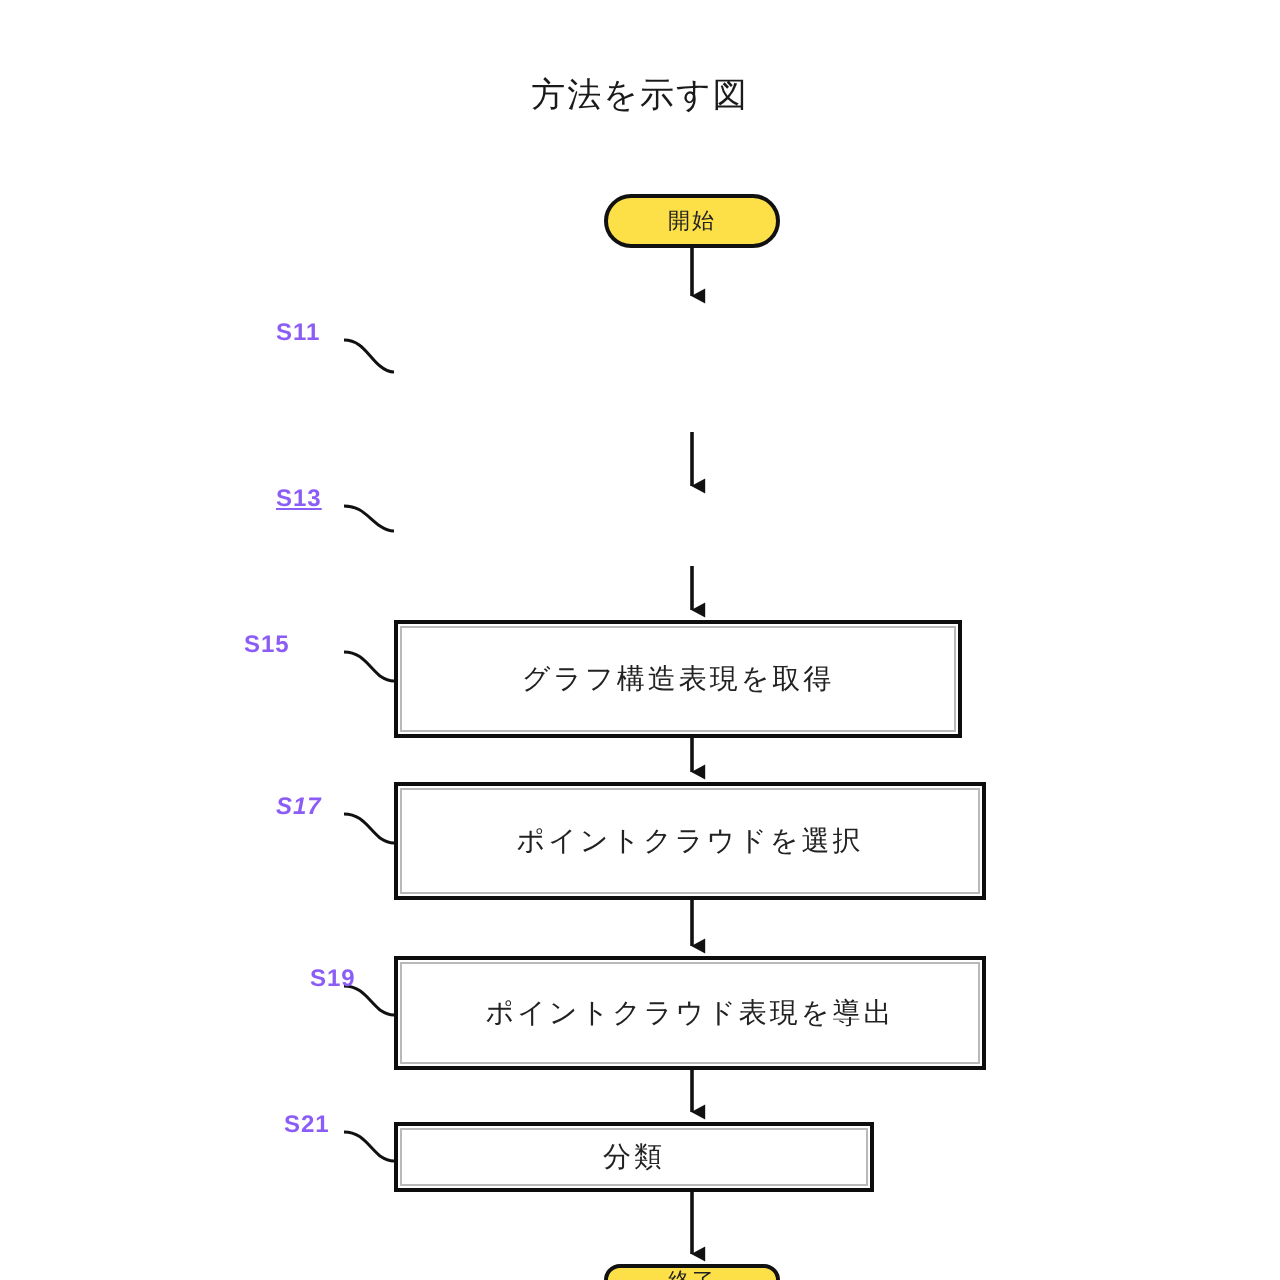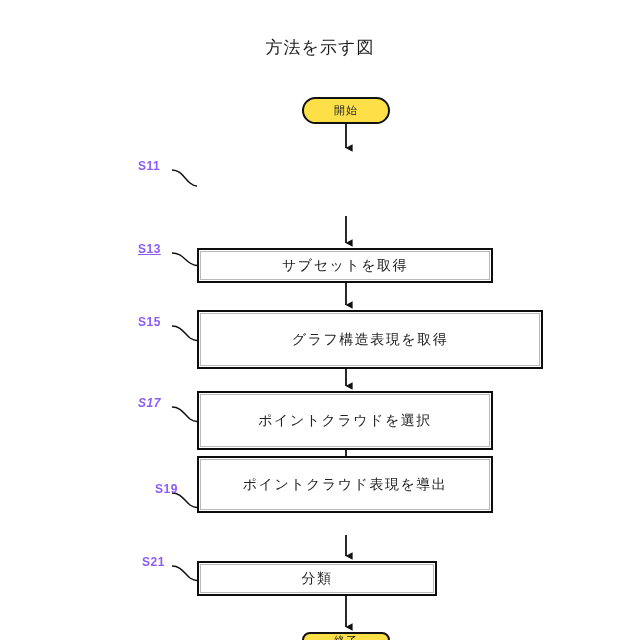--- a/index.html
+++ b/index.html
@@ -139,36 +139,33 @@
     <path d="M172,538 C181,538 184,545 190,550 C193,552 195,552.5 197,552.5" fill="none" stroke="#111111" stroke-width="1.5"></path>
   </svg>
 
   <div class="terminator" style="left:302px; top:69px; width:88px; height:27px;">
     <span>開始</span>
   </div>
 
   <div class="step-num" style="left:138px; top:131px;">S11</div>
 
   <div class="step-num" style="left:138px; top:214px;text-decoration:underline;">S13</div>
-  <div class="process" style="left:197px; top:220px; width:296px; height:35px;">
-    <span class="box-label">サブセットを取得</span>
-  </div>
 
-  <div class="step-num" style="left:138px; top:287px;">S15</div>
-  <div class="process" style="left:197px; top:282px; width:346px; height:59px;">
+  <div class="step-num" style="left:122px; top:287px;">S15</div>
+  <div class="process" style="left:197px; top:282px; width:284px; height:59px;">
     <span class="box-label">グラフ構造表現を取得</span>
   </div>
 
   <div class="step-num" style="left:138px; top:368px;font-style:italic;">S17</div>
   <div class="process" style="left:197px; top:363px; width:296px; height:59px;">
     <span class="box-label">ポイントクラウドを選択</span>
   </div>
 
   <div class="step-num" style="left:155px; top:454px;">S19</div>
-  <div class="process" style="left:197px; top:428px; width:296px; height:57px;">
+  <div class="process" style="left:197px; top:450px; width:296px; height:57px;">
     <span class="box-label">ポイントクラウド表現を導出</span>
   </div>
 
   <div class="step-num" style="left:142px; top:527px;">S21</div>
   <div class="process" style="left:197px; top:533px; width:240px; height:35px;">
     <span class="box-label">分類</span>
   </div>
 
   <div class="terminator" style="left:302px; top:604px; width:88px; height:16px;">
     <span>終了</span>

